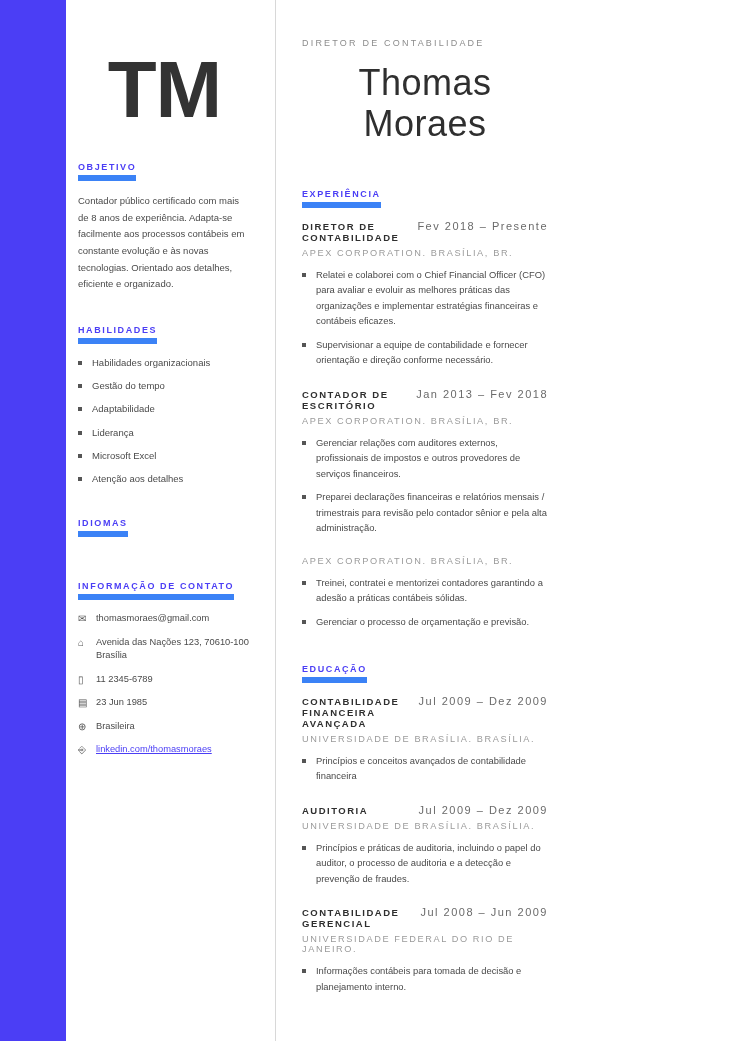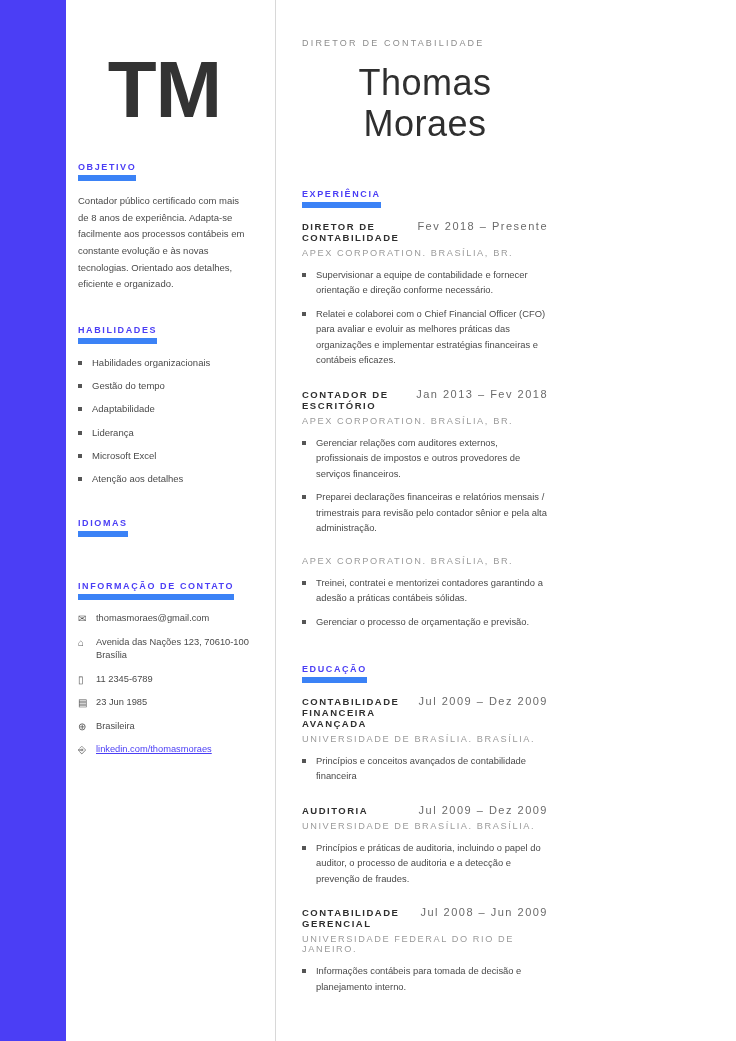--- a/index.html
+++ b/index.html
@@ -266,22 +266,22 @@
     <div>
       <div class="sec-head right-sec-head">Experiência</div>
 
       <div class="entry">
         <div class="entry-row">
           <div class="entry-title">Diretor de Contabilidade</div>
           <div class="entry-date">Fev 2018 – Presente</div>
         </div>
         <div class="entry-org">Apex Corporation. Brasília, BR.</div>
         <ul class="duties">
+          <li>Relatei e colaborei com o Chief Financial Officer (CFO) para avaliar e evoluir as melhores práticas das organizações e implementar estratégias financeiras e contábeis eficazes.</li>
           <li>Supervisionar a equipe de contabilidade e fornecer orientação e direção conforme necessário.</li>
-          <li>Relatei e colaborei com o Chief Financial Officer (CFO) para avaliar e evoluir as melhores práticas das organizações e implementar estratégias financeiras e contábeis eficazes.</li>
         </ul>
       </div>
 
       <div class="entry">
         <div class="entry-row">
           <div class="entry-title">Contador de Escritório</div>
           <div class="entry-date">Jan 2013 – Fev 2018</div>
         </div>
         <div class="entry-org">Apex Corporation. Brasília, BR.</div>
         <ul class="duties">

